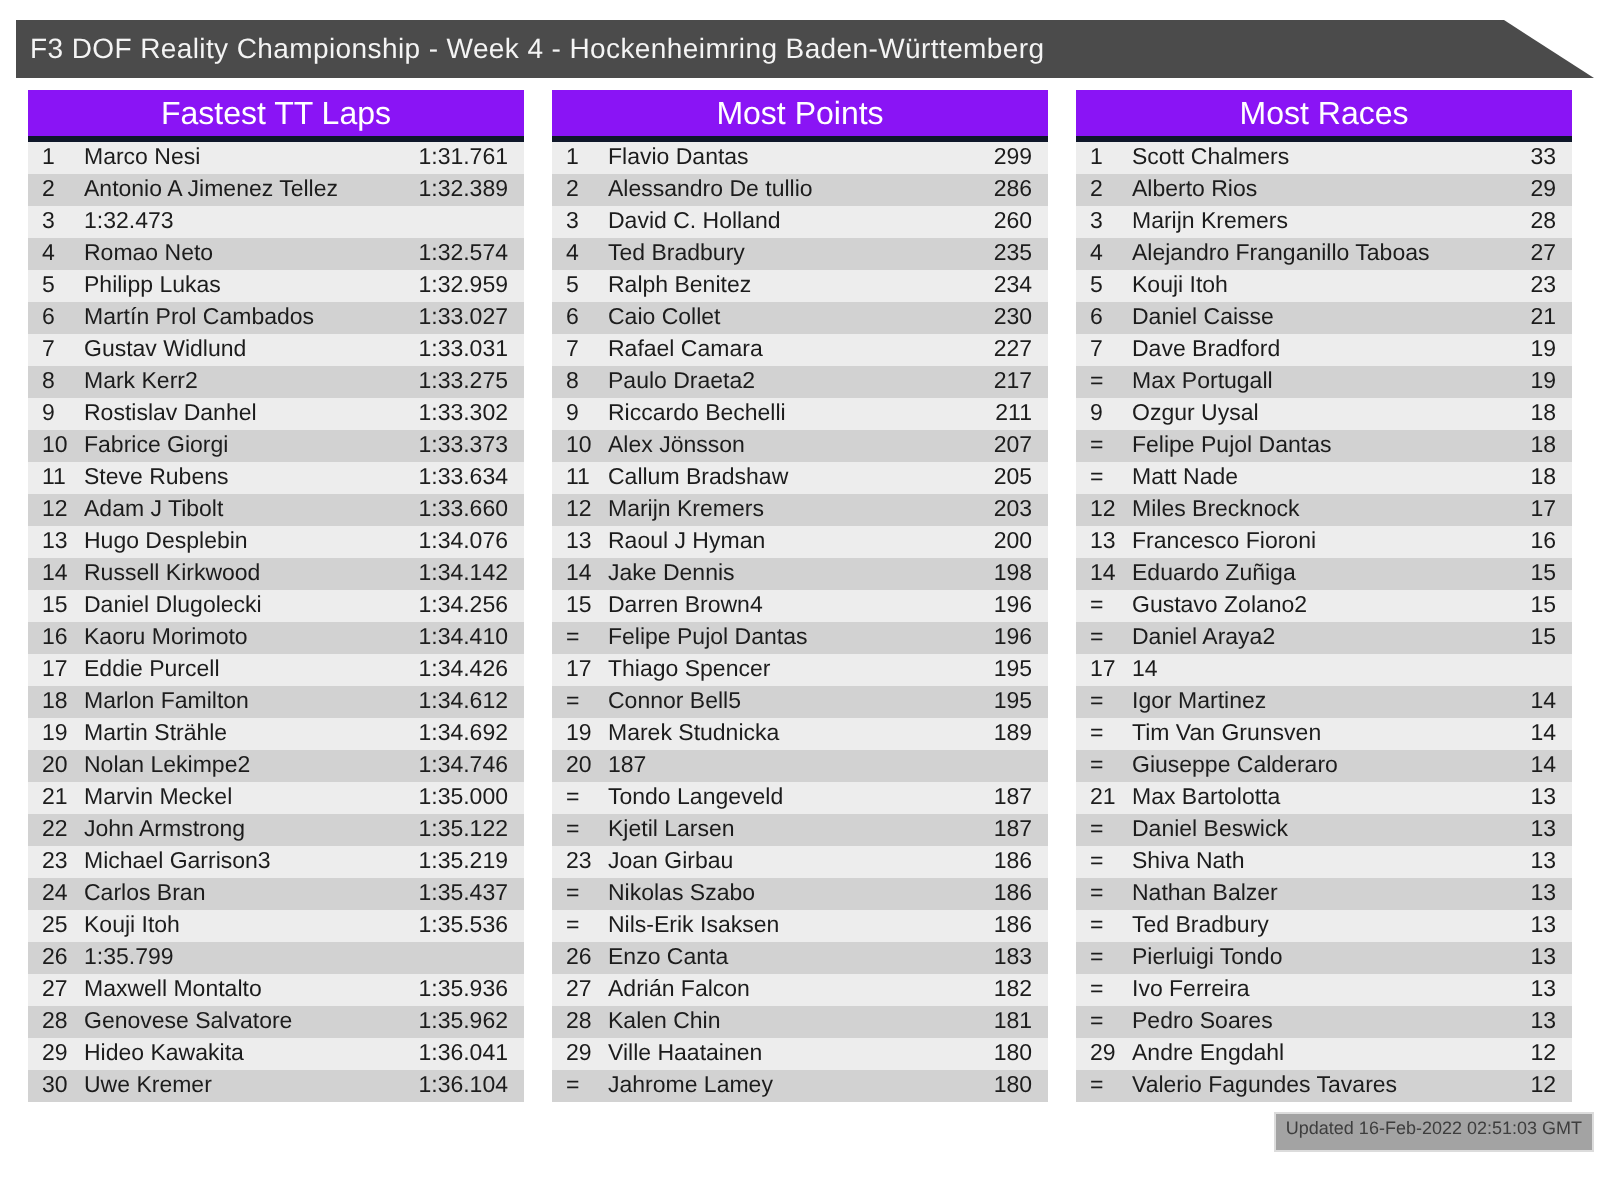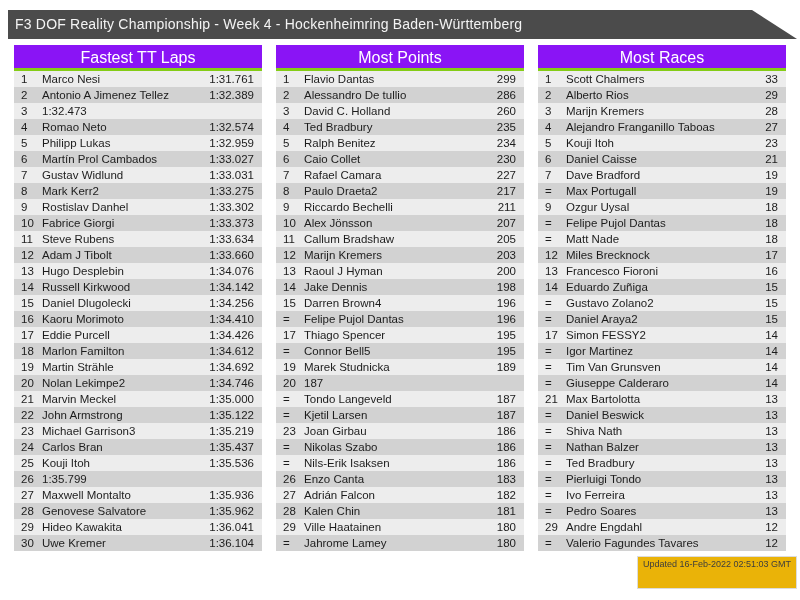--- a/index.html
+++ b/index.html
@@ -17,37 +17,37 @@
 
   .boards {
     position:absolute; left:14px; top:45px; width:772px;
     display:flex; gap:14px;
   }
   .board { flex:1 1 0; min-width:0; }
 
   .board-header {
     background:#8a14f5; color:#ffffff; text-align:center;
     font-size:16px; height:26px; line-height:26px;
-    border-bottom:3px solid #84cc16;
+    border-bottom:3px solid #0f172a;
     white-space:nowrap; overflow:hidden;
   }
 
   .rows { width:100%; }
   .row { display:flex; height:16px; line-height:16px; font-size:11.5px;
          color:#1c1c1c; white-space:nowrap; overflow:hidden; }
   .row.odd  { background:#ededed; }
   .row.even { background:#d2d2d2; }
   .row .pos  { width:28px; padding-left:7px; flex:0 0 auto; }
   .row .name { flex:1 1 auto; overflow:hidden; }
   .row .val  { flex:0 0 auto; text-align:right; padding-right:8px; }
 
   .footer-note {
     position:absolute; top:556px; right:3px;
-    background:#eab308; border:1px solid #dcdcdc;
-    font-size:9px; color:#3d3d3d; padding:2px 5px 19px 5px;
+    background:#a3a3a3; border:1px solid #dcdcdc;
+    font-size:9px; color:#3d3d3d; padding:2px 5px 6px 5px;
     white-space:nowrap;
   }
 </style>
 </head>
 <body>
 
 <div class="banner">
   <span>F3 DOF Reality Championship - Week 4 - Hockenheimring Baden-Württemberg</span>
 </div>
 
@@ -439,21 +439,20 @@
           <span class="name">Gustavo Zolano2</span>
           <span class="val">15</span>
         </div>
         <div class="row even">
           <span class="pos">=</span>
           <span class="name">Daniel Araya2</span>
           <span class="val">15</span>
         </div>
         <div class="row odd">
           <span class="pos">17</span>
-          <span class="name">Simon FESSY2</span>
           <span class="val">14</span>
         </div>
         <div class="row even">
           <span class="pos">=</span>
           <span class="name">Igor Martinez</span>
           <span class="val">14</span>
         </div>
         <div class="row odd">
           <span class="pos">=</span>
           <span class="name">Tim Van Grunsven</span>

